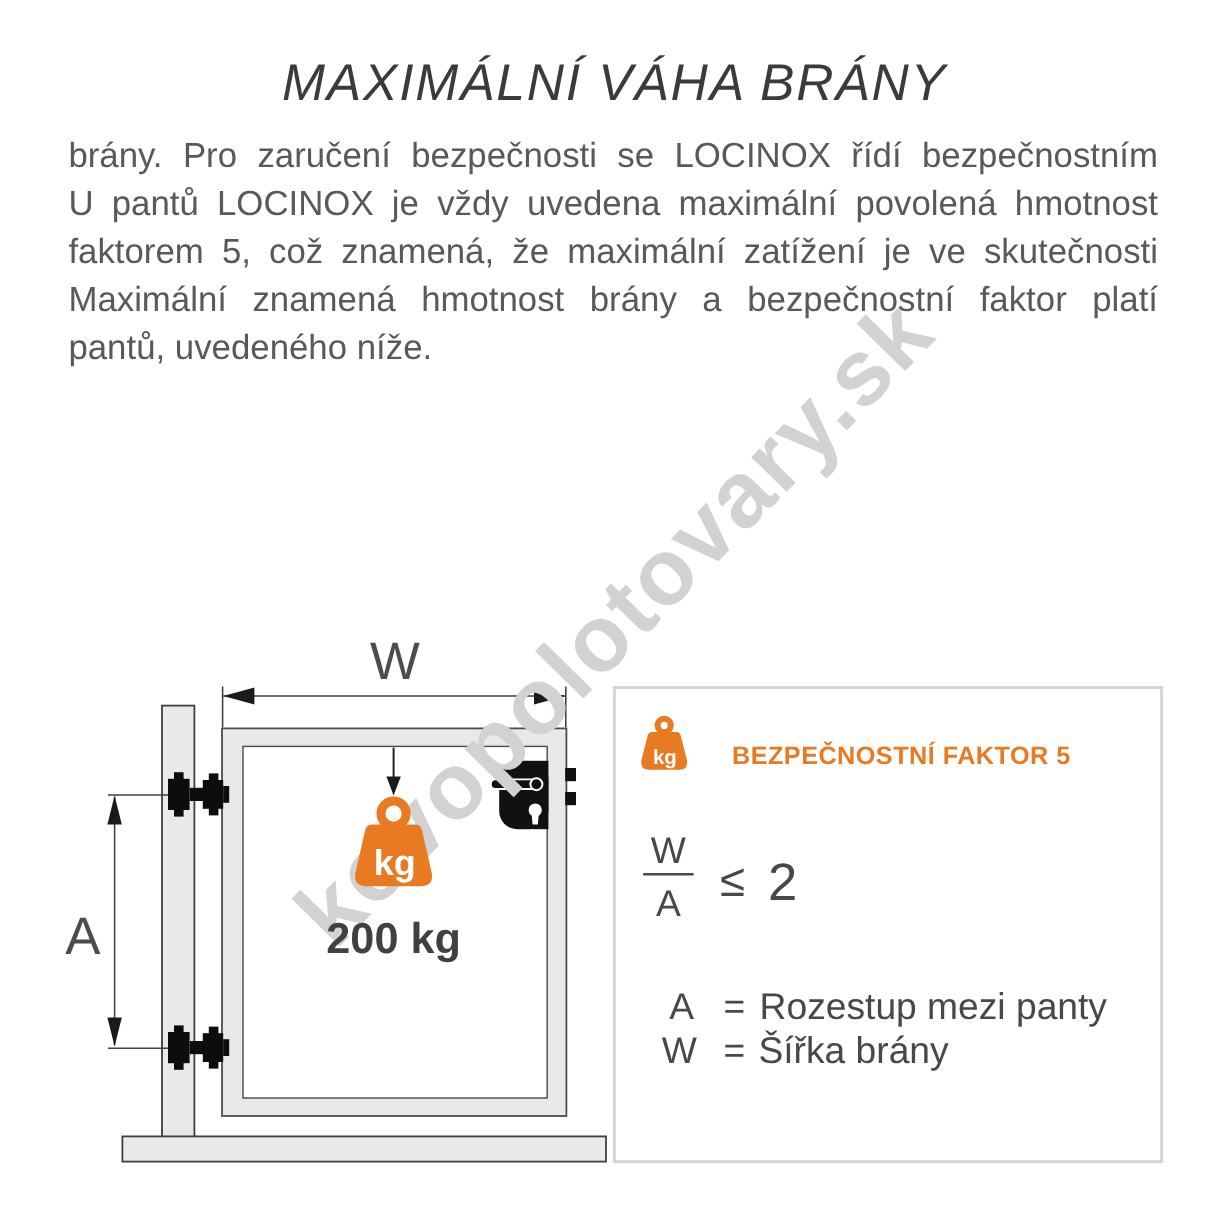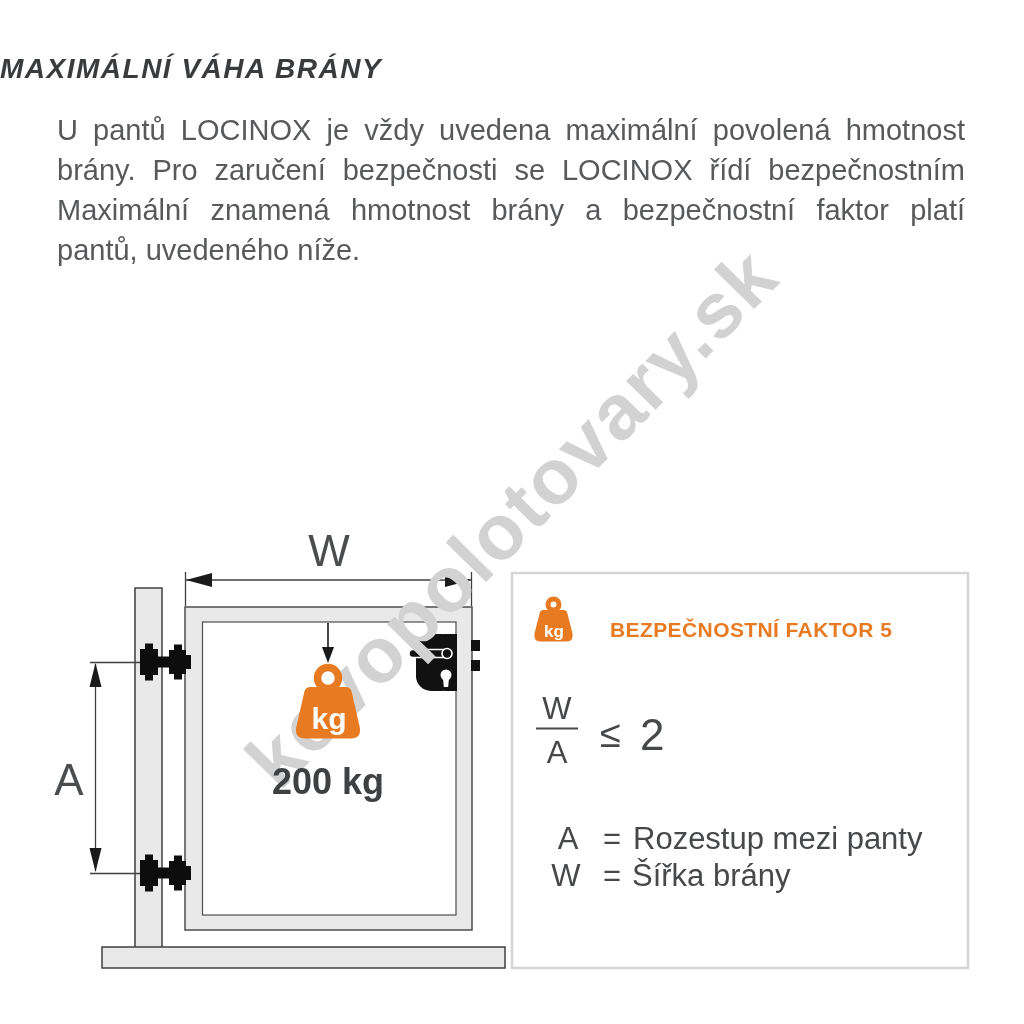--- a/index.html
+++ b/index.html
@@ -1,22 +1,22 @@
 <!DOCTYPE html>
 <html><head>
 <meta charset="utf-8">
 <style>
   html,body{margin:0;padding:0;background:#ffffff;}
   body{width:1024px;height:1024px;position:relative;overflow:hidden;
        font-family:"Liberation Sans",sans-serif;}
 
   .page-title{
     position:absolute;left:0;top:50px;width:1024px;
-    font-size:28px;line-height:38px;
-    font-weight:bold;font-style:italic;letter-spacing:1.5px;
+    text-align:center;font-size:43px;line-height:38px;
+    font-weight:normal;font-style:italic;letter-spacing:1.5px;
     color:#3a3b3d;z-index:4;
   }
 
   .body-text{
     position:absolute;left:57px;top:110px;width:908px;z-index:4;
     font-size:29px;line-height:40px;font-weight:300;color:#58595b;
   }
   .body-text .jline{text-align:justify;text-align-last:justify;height:40px;white-space:nowrap;}
   .body-text .lline{text-align:left;height:40px;}
 
@@ -33,22 +33,23 @@
 
   .t-dark{fill:#47484a;}
   .t-light{fill:#4b4c4e;font-weight:300;}
 </style>
 </head>
 <body>
 
 <div class="page-title">MAXIMÁLNÍ VÁHA BRÁNY</div>
 
 <div class="body-text">
+  <div class="jline">brány. Pro zaručení bezpečnosti se LOCINOX řídí bezpečnostním</div>
   <div class="jline">U pantů LOCINOX je vždy uvedena maximální povolená hmotnost</div>
-  <div class="jline">brány. Pro zaručení bezpečnosti se LOCINOX řídí bezpečnostním</div>
+  <div class="jline">faktorem 5, což znamená, že maximální zatížení je ve skutečnosti</div>
   <div class="jline">Maximální znamená hmotnost brány a bezpečnostní faktor platí</div>
   <div class="lline">pantů, uvedeného níže.</div>
 </div>
 
 <svg id="diagram-base" class="layer" width="1024" height="1024" viewBox="0 0 1024 1024">
 
   <rect x="135" y="588" width="27" height="360" fill="#E9E9E9" stroke="#3f3f41" stroke-width="1.5"></rect>
 
   <rect x="102" y="947" width="403" height="21" fill="#E9E9E9" stroke="#3f3f41" stroke-width="1.5"></rect>
 

